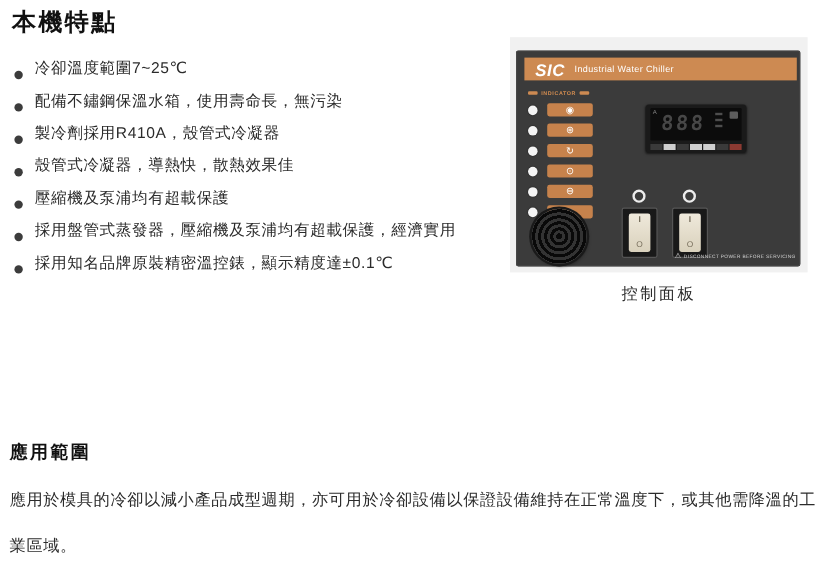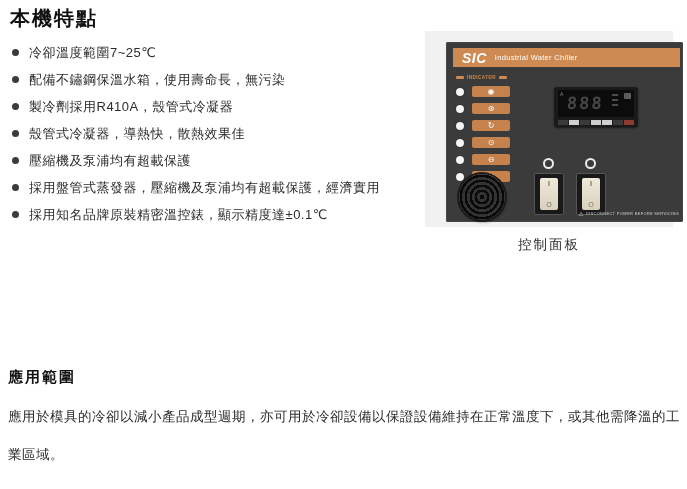--- a/index.html
+++ b/index.html
@@ -14,37 +14,37 @@
 
   
   .features-title {
     position:absolute; top:5px; left:10px;
     font-size:20px; font-weight:bold; color:#111; letter-spacing:2px;
   }
   .features-list {
     position:absolute; top:39px; left:10px; list-style:none; width:410px;
   }
   .features-list li {
-    display:flex; align-items:center; height:27px;
+    display:flex; align-items:flex-end; height:27px;
     font-size:13px; color:#2b2b2b; letter-spacing:0.5px; white-space:nowrap;
   }
   .dot {
     width:7px; height:7px; border-radius:50%; background:#3c3c3c;
     margin:0 10px 0 2px; flex:0 0 auto;
   }
 
   
   .panel-photo {
     position:absolute; left:425px; top:31px; width:248px;
   }
   .photo-bg {
     position:relative; width:248px; height:196px; background:#f1f1f1;
   }
   .panel {
-    position:absolute; left:21px; top:11px; width:237px; height:180px;
+    position:absolute; left:5px; top:11px; width:237px; height:180px;
     background:#3b3b3b; border-radius:2px;
     box-shadow: inset 0 0 0 1px #474747;
   }
   .panel-header {
     position:absolute; left:7px; right:3px; top:6px; height:19px;
     display:flex; align-items:center; padding-left:9px;
   }
   .brand {
     color:#fff; font-weight:bold; font-style:italic; font-size:14px; letter-spacing:0.5px;
   }

